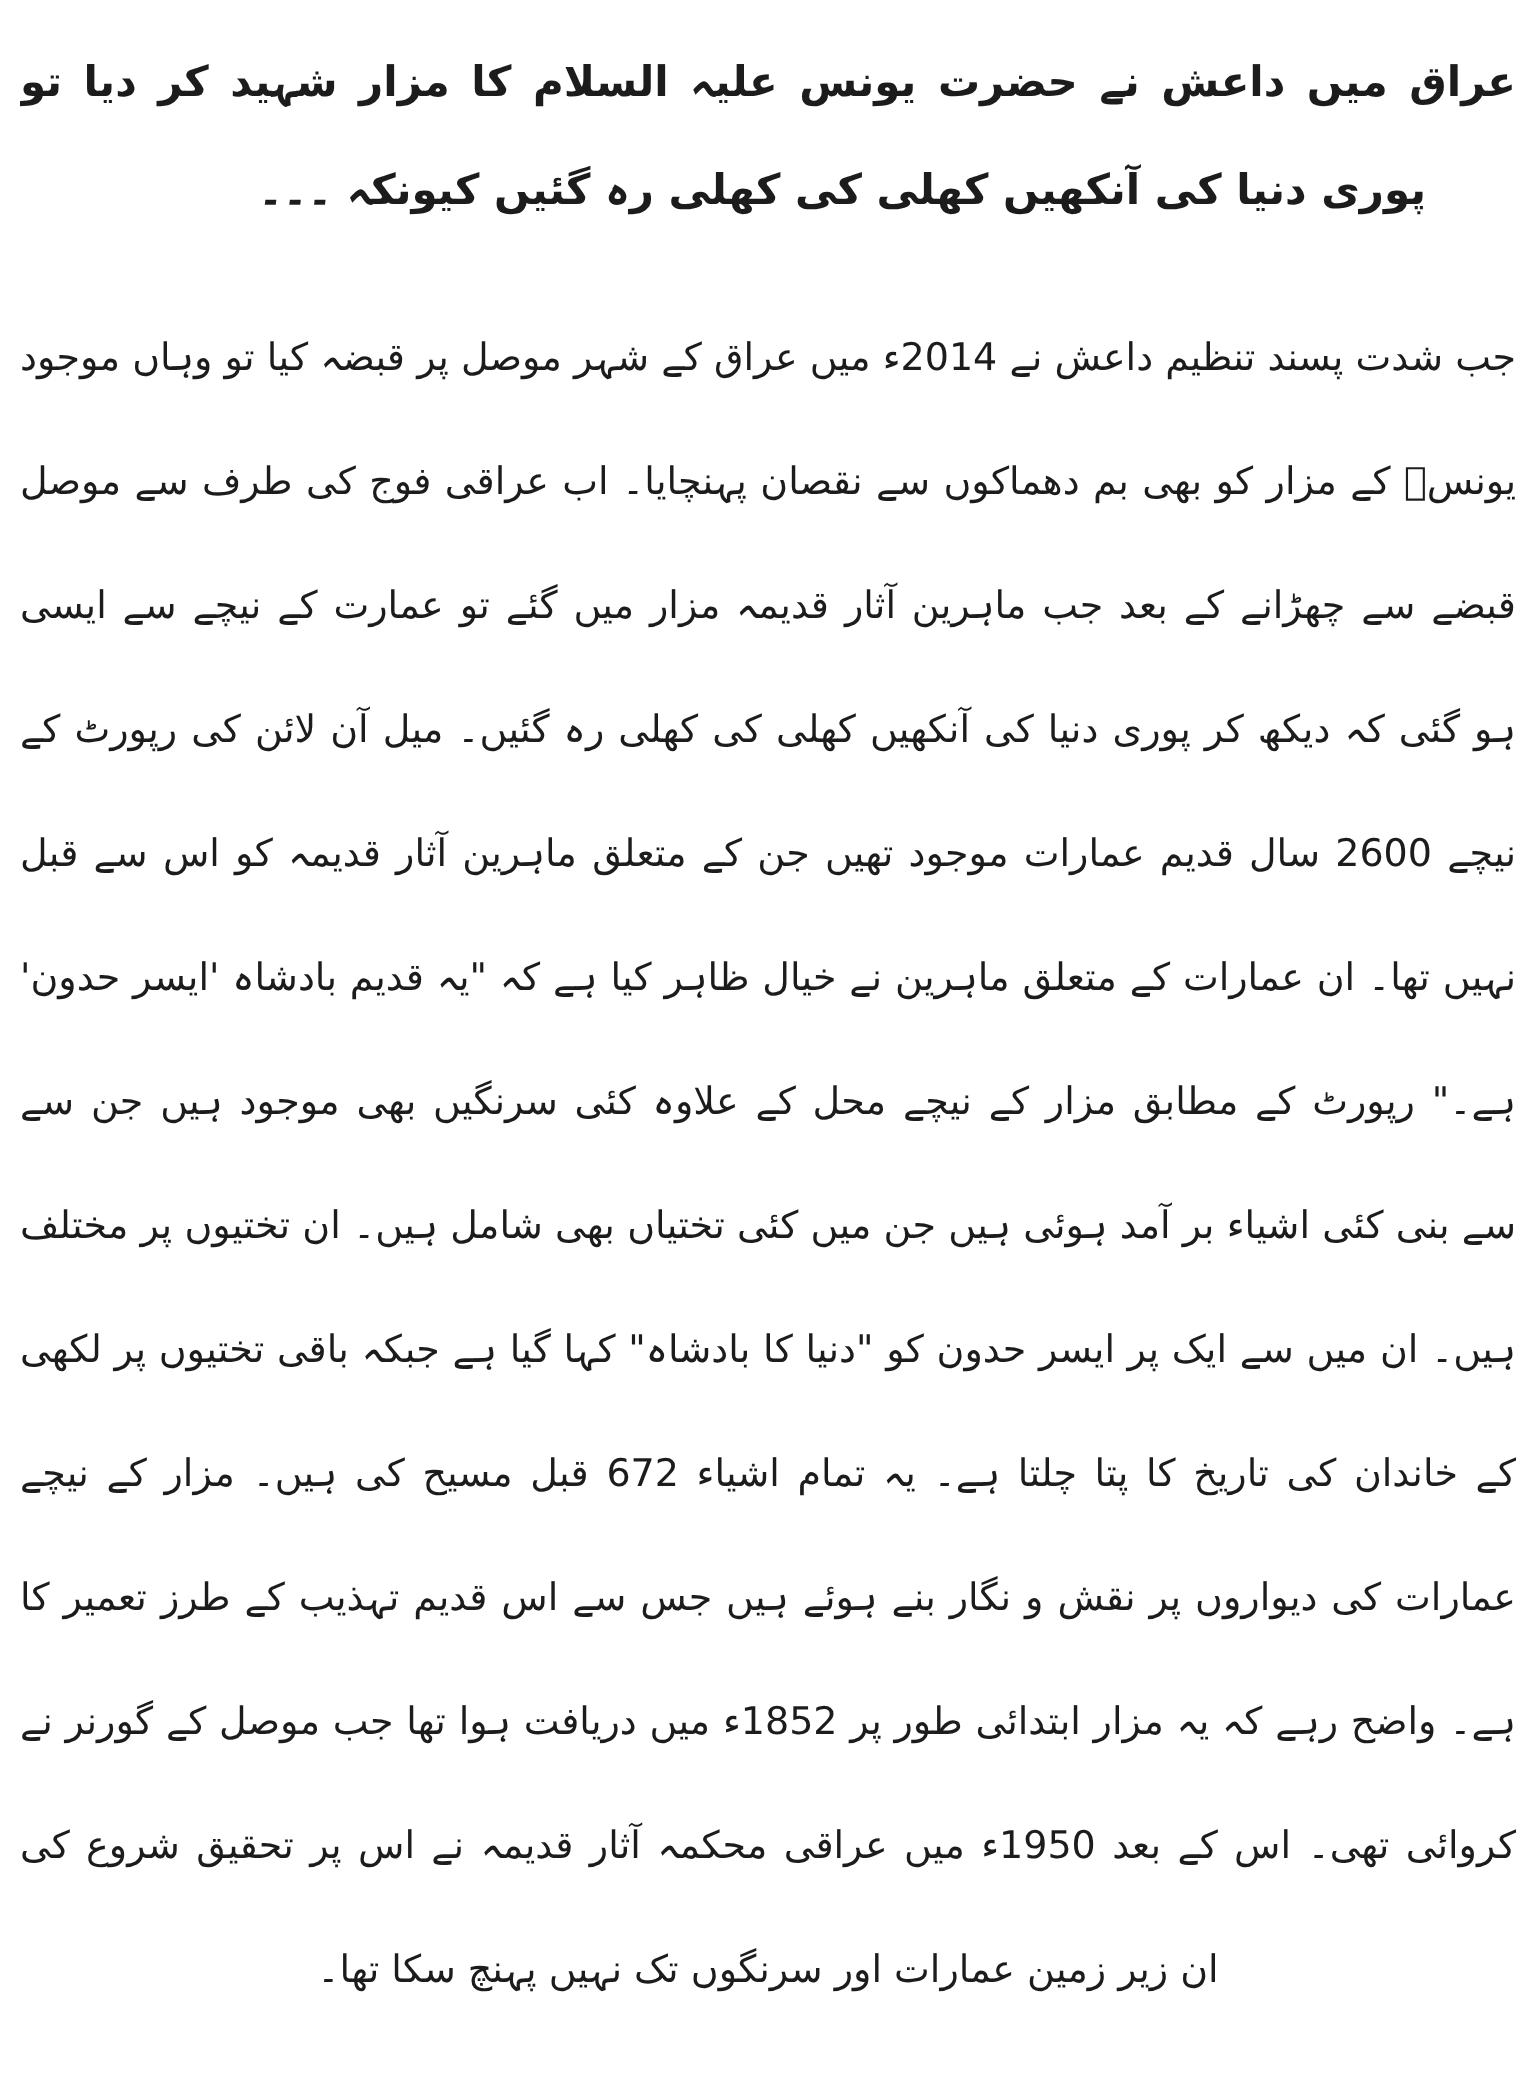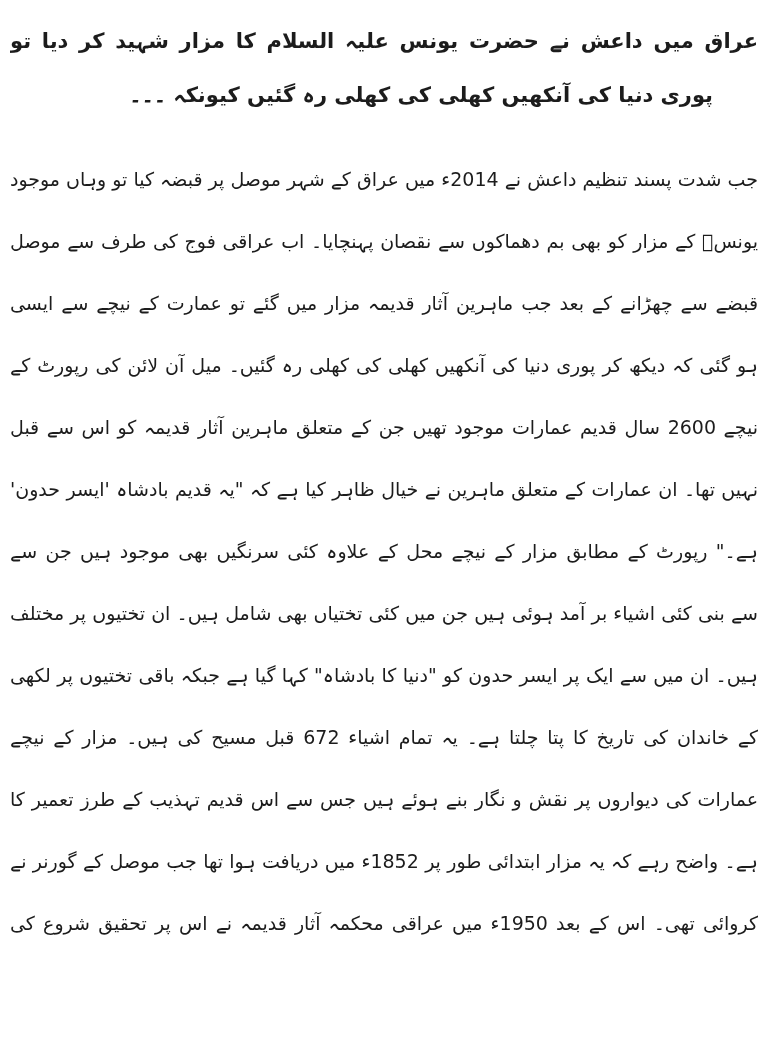--- a/index.html
+++ b/index.html
@@ -83,15 +83,16 @@
     <div class="bline">ہو گئی کہ دیکھ کر پوری دنیا کی آنکھیں کھلی کی کھلی رہ گئیں۔ میل آن لائن کی رپورٹ کے مطابق مزار کے</div>
     <div class="bline">نیچے 2600 سال قدیم عمارات موجود تھیں جن کے متعلق ماہرین آثار قدیمہ کو اس سے قبل کوئی علم</div>
     <div class="bline">نہیں تھا۔ ان عمارات کے متعلق ماہرین نے خیال ظاہر کیا ہے کہ "یہ قدیم بادشاہ 'ایسر حدون' کا محل</div>
     <div class="bline">ہے۔" رپورٹ کے مطابق مزار کے نیچے محل کے علاوہ کئی سرنگیں بھی موجود ہیں جن سے سنگ مر مر</div>
     <div class="bline">سے بنی کئی اشیاء بر آمد ہوئی ہیں جن میں کئی تختیاں بھی شامل ہیں۔ ان تختیوں پر مختلف عبارات تحریر</div>
     <div class="bline">ہیں۔ ان میں سے ایک پر ایسر حدون کو "دنیا کا بادشاہ" کہا گیا ہے جبکہ باقی تختیوں پر لکھی تحاریر سے اس</div>
     <div class="bline">کے خاندان کی تاریخ کا پتا چلتا ہے۔ یہ تمام اشیاء 672 قبل مسیح کی ہیں۔ مزار کے نیچے دریافت ہونے والی</div>
     <div class="bline">عمارات کی دیواروں پر نقش و نگار بنے ہوئے ہیں جس سے اس قدیم تہذیب کے طرز تعمیر کا اندازہ ہوتا</div>
     <div class="bline">ہے۔ واضح رہے کہ یہ مزار ابتدائی طور پر 1852ء میں دریافت ہوا تھا جب موصل کے گورنر نے کھدائی</div>
     <div class="bline">کروائی تھی۔ اس کے بعد 1950ء میں عراقی محکمہ آثار قدیمہ نے اس پر تحقیق شروع کی تاہم وہ آج تک</div>
+    <div class="bline c">ان زیر زمین عمارات اور سرنگوں تک نہیں پہنچ سکا تھا۔</div>
   </section>
 
 </main>
 
 </body></html>

